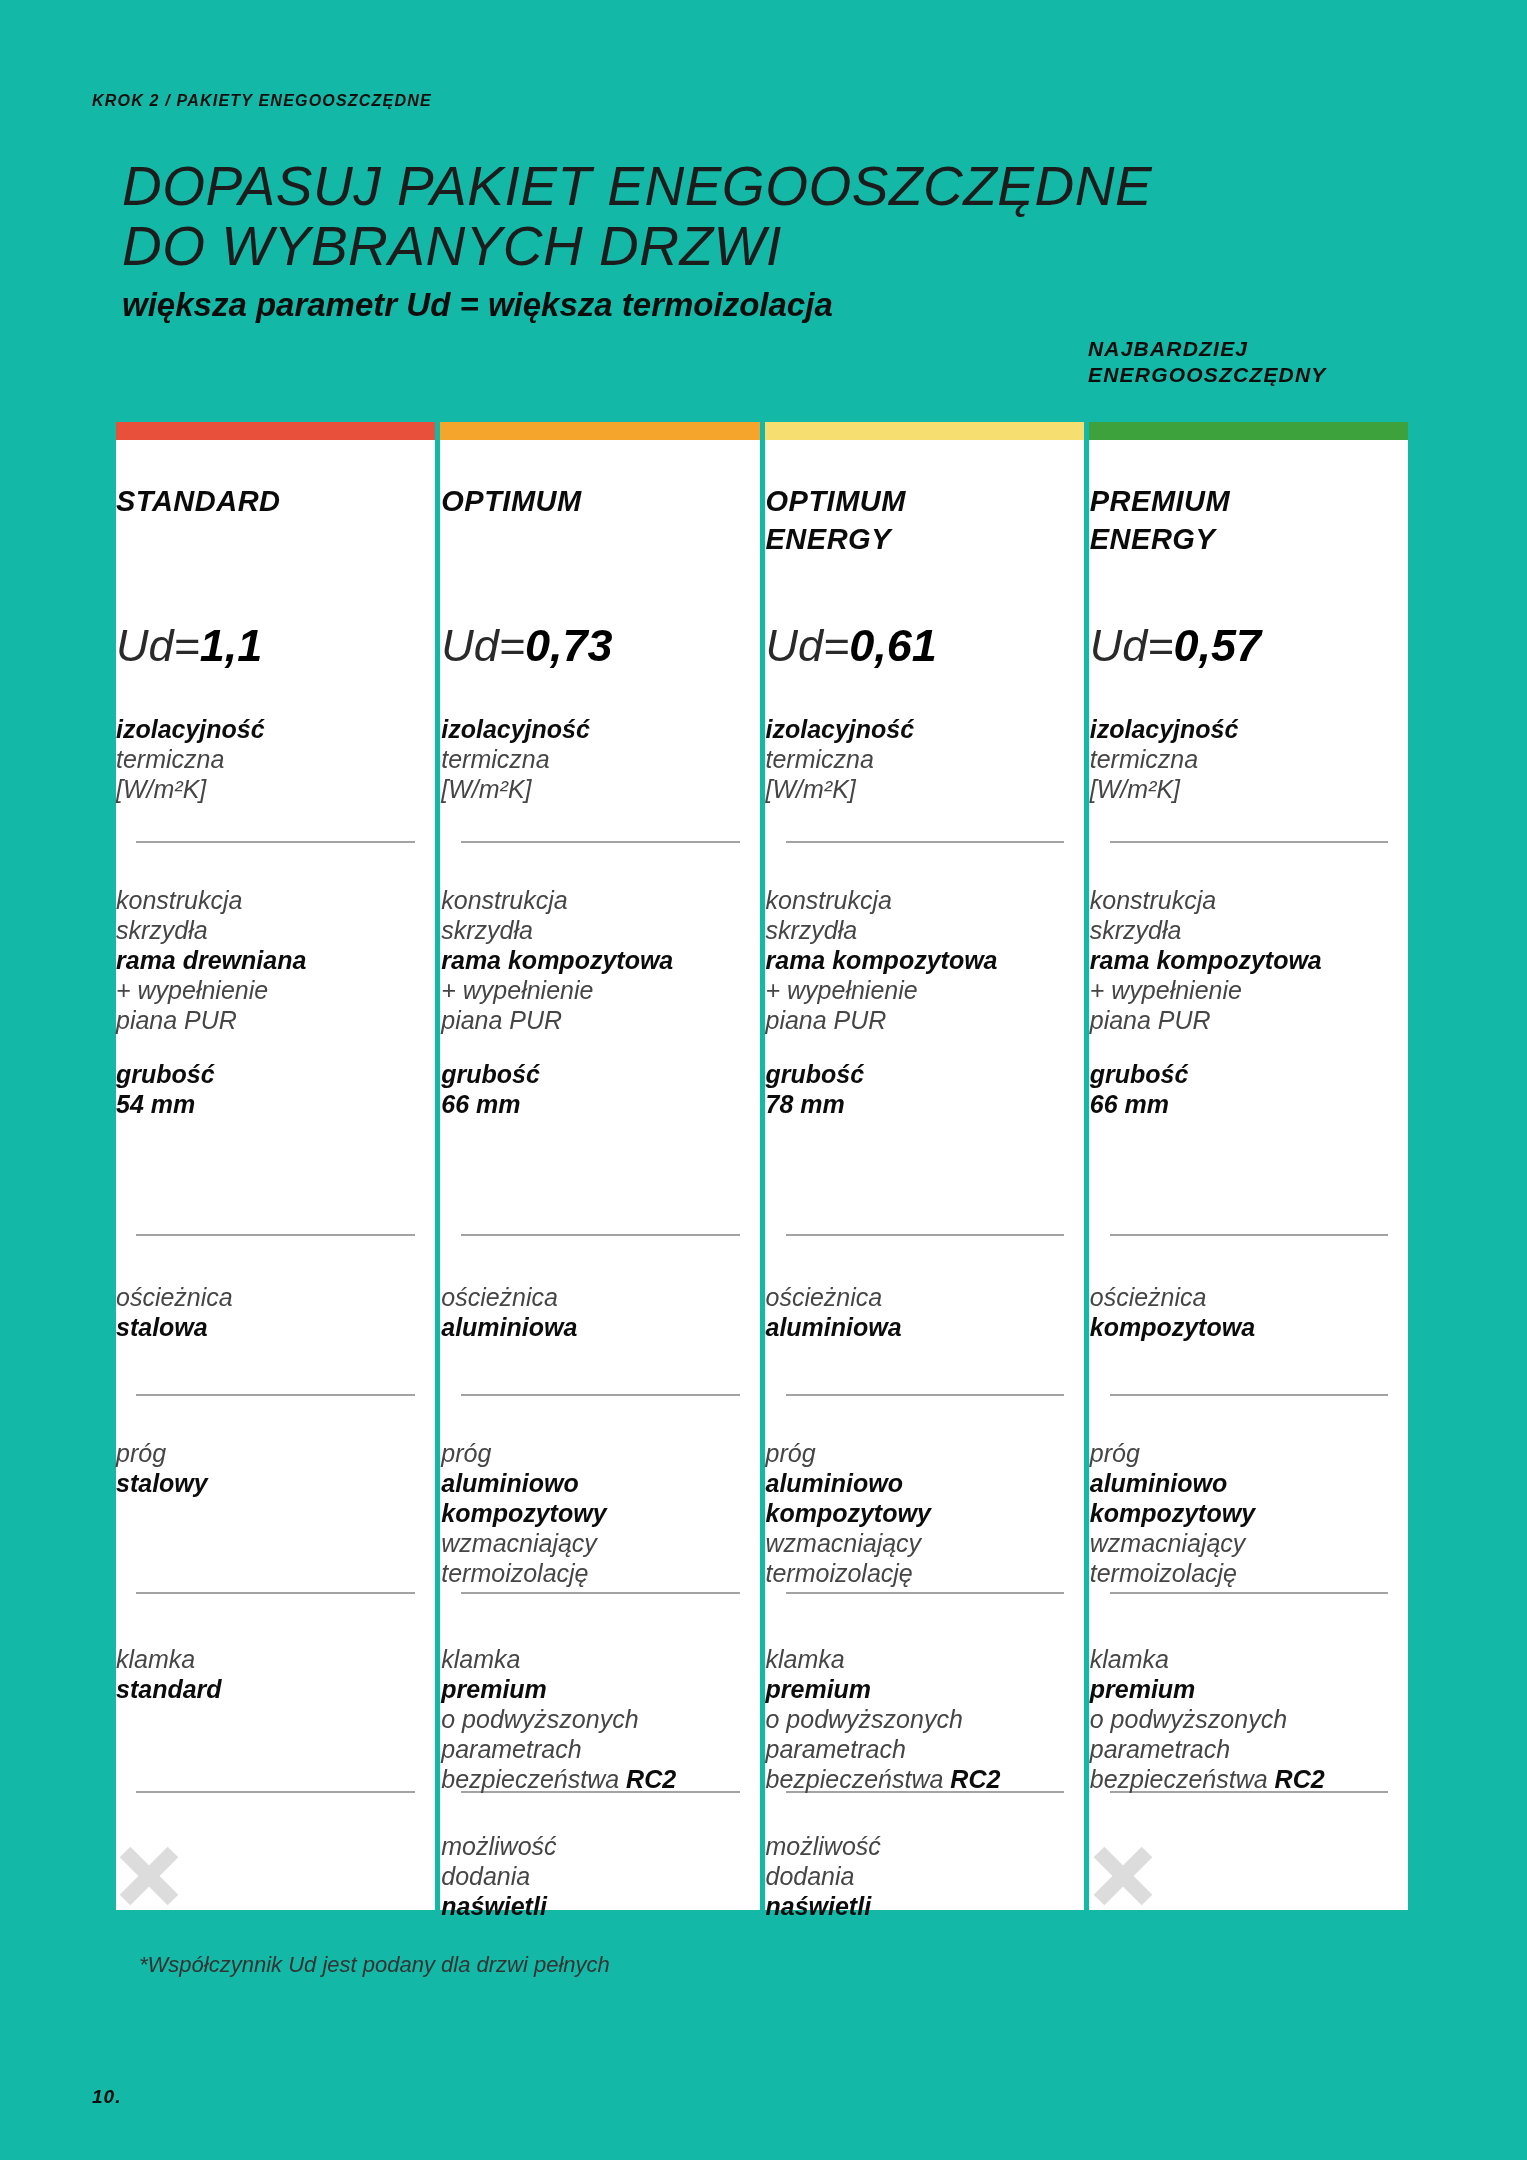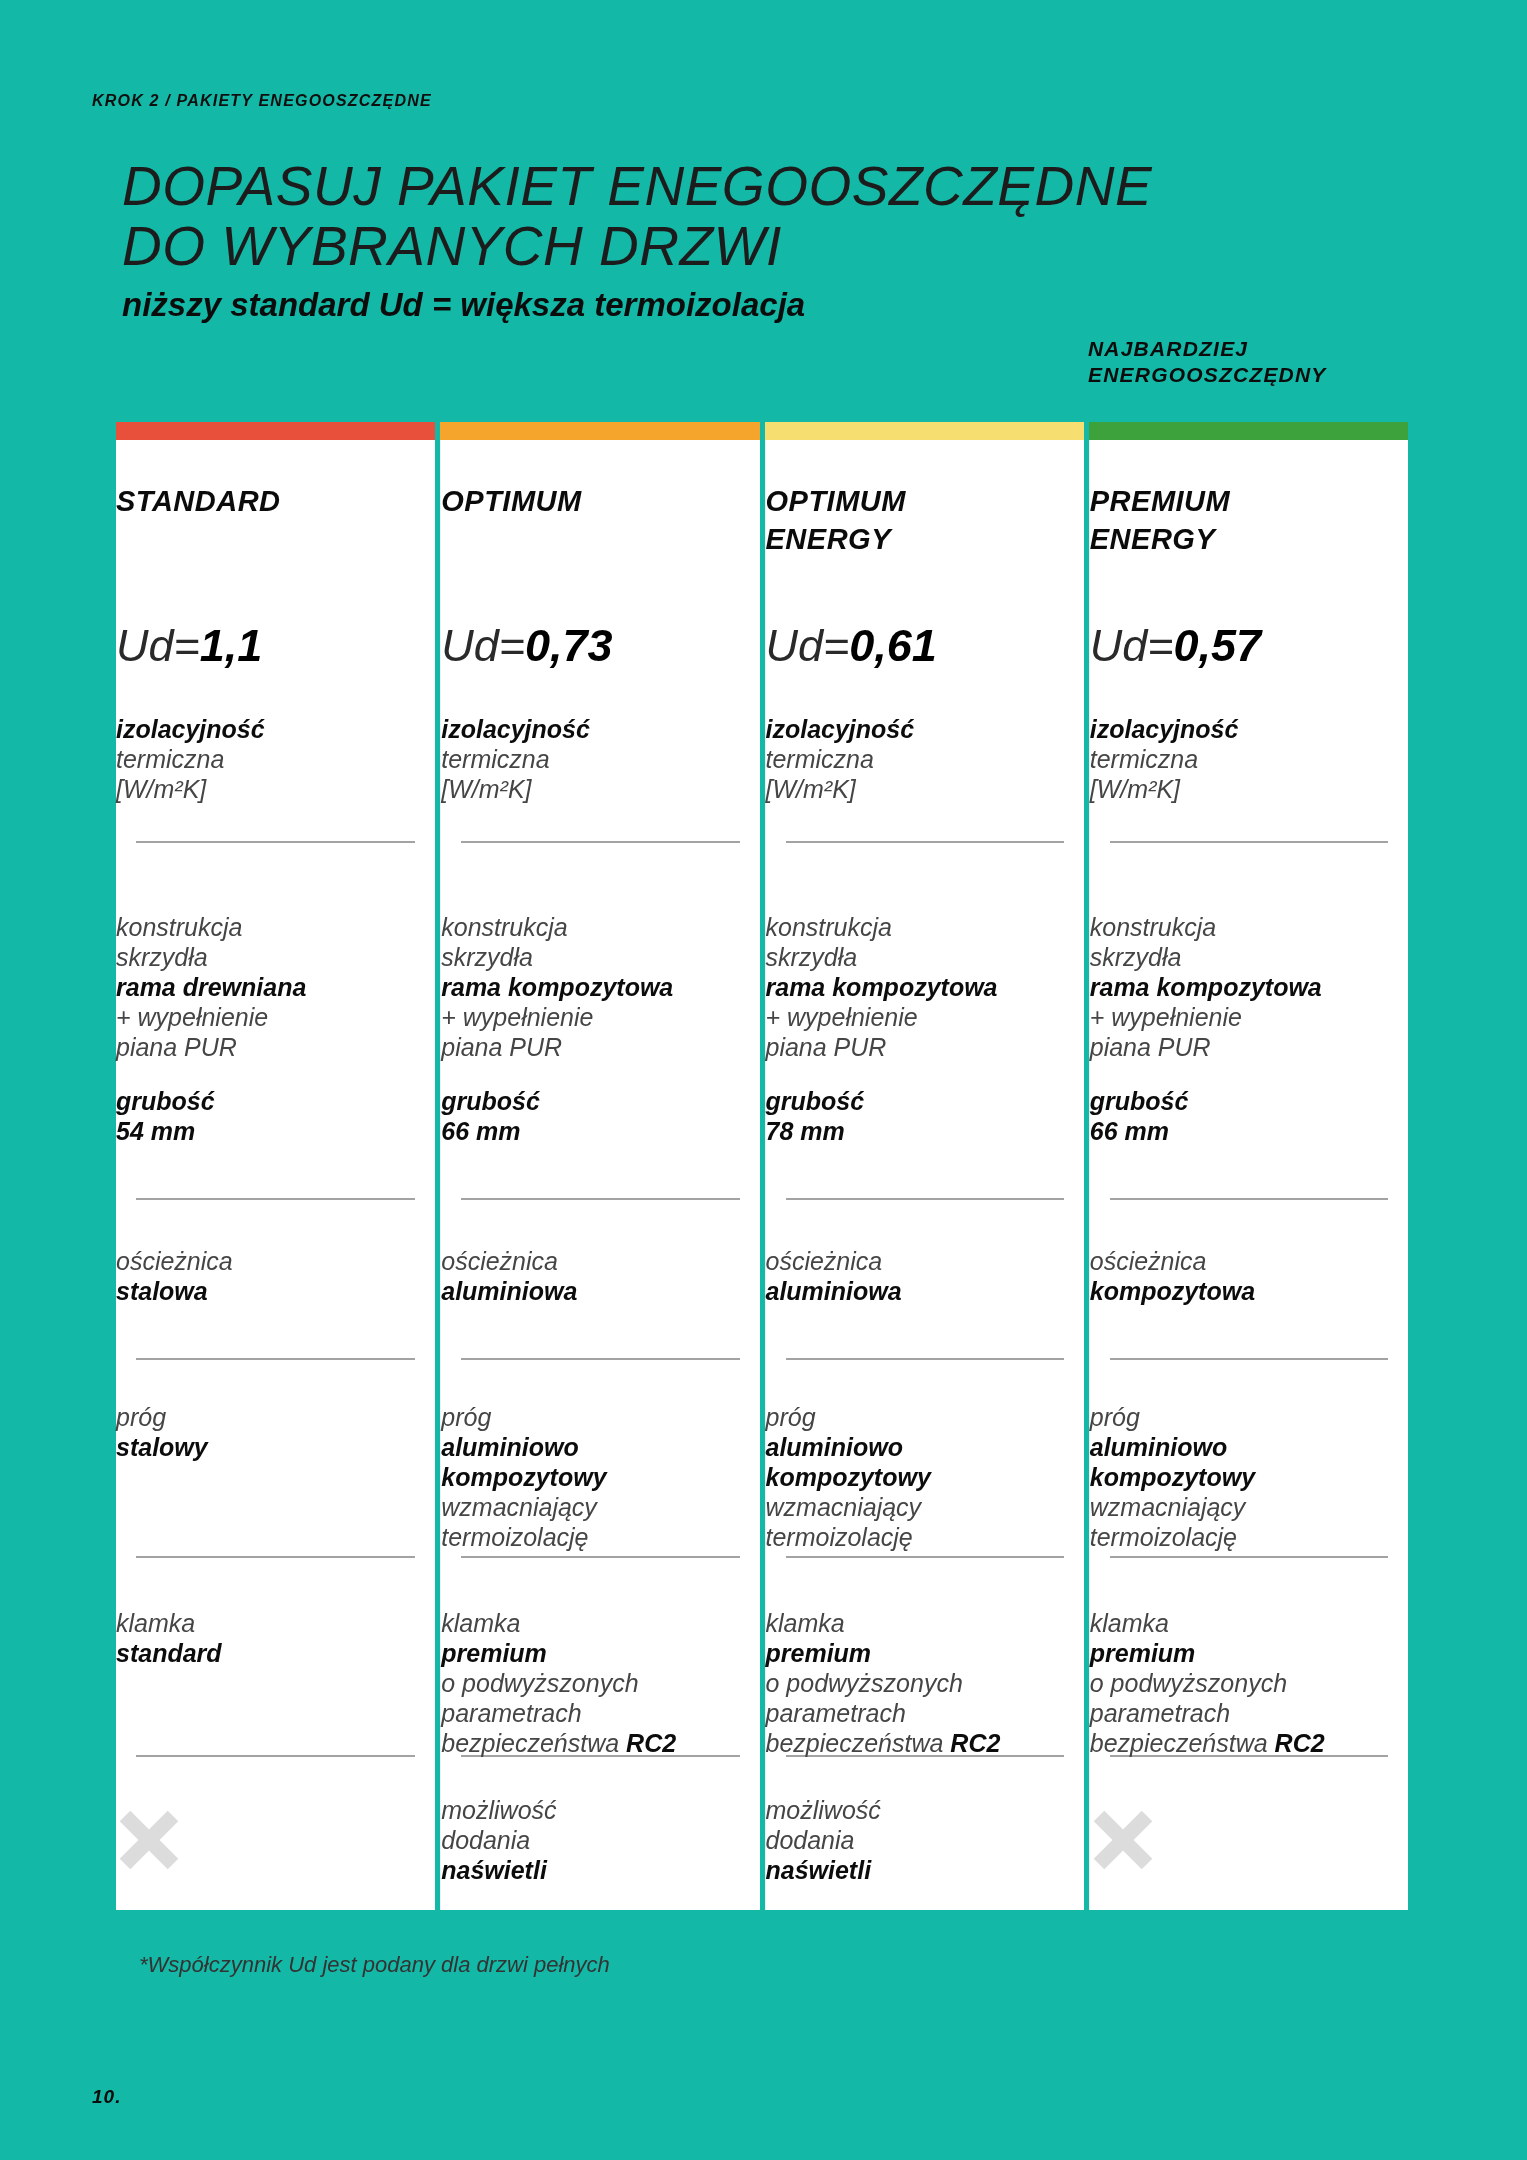--- a/index.html
+++ b/index.html
@@ -41,21 +41,21 @@
   .bar { height: 18px; width: 100%; }
   .body { height: 1470px; }
   .col:not(:first-child) .body { border-left: 1px solid #efefef; }
 
   .rA { height: 170px; padding-top: 42px; }
   .col-title { font-size: 29px; font-weight: 700; letter-spacing: 0.5px; line-height: 38px; color: #0b0b0b; }
   .rB { height: 90px; padding-top: 8px; font-size: 45px; line-height: 56px; white-space: nowrap; }
   .ud-prefix { font-weight: 400; color: #2a2a2a; }
   .ud-value  { font-weight: 700; color: #000; }
   .rC { height: 141px; padding-top: 14px; }
-  .rD { height: 315px; padding-top: 29px; margin-top: 40px; }
+  .rD { height: 391px; padding-top: 42px; }
   .rE { height: 158px; padding-top: 46px; }
   .rF { height: 196px; padding-top: 42px; }
   .rG { height: 197px; padding-top: 50px; }
   .rH { height: 139px; }
   .pt38 { padding-top: 38px; }
   .txt { font-size: 25px; line-height: 30px; color: #454545; }
   .b { font-weight: 700; color: #0c0c0c; }
   .thick { margin-top: 24px; }
   .divider { height: 2px; width: calc(100% - 40px); margin: 0 auto; background: #a3a3a3; }
   .xwrap { display: inline-block; margin-top: 50px; line-height: 0; }
@@ -73,21 +73,21 @@
 
 <div class="page">
 
   <div class="eyebrow">KROK 2 / PAKIETY ENEGOOSZCZĘDNE</div>
 
   <div class="title">
     <div>DOPASUJ PAKIET ENEGOOSZCZĘDNE</div>
     <div>DO WYBRANYCH DRZWI</div>
   </div>
 
-  <div class="subtitle">niższy standard Ud = większa termoizolacja</div>
+  <div class="subtitle">większa parametr Ud = większa termoizolacja</div>
 
   <div class="badge">
     <div>NAJBARDZIEJ</div>
     <div>ENERGOOSZCZĘDNY</div>
   </div>
 
   <div class="table">
 
     <div class="col">
       <div class="bar" style="background-color: rgb(232, 80, 60);"></div>

